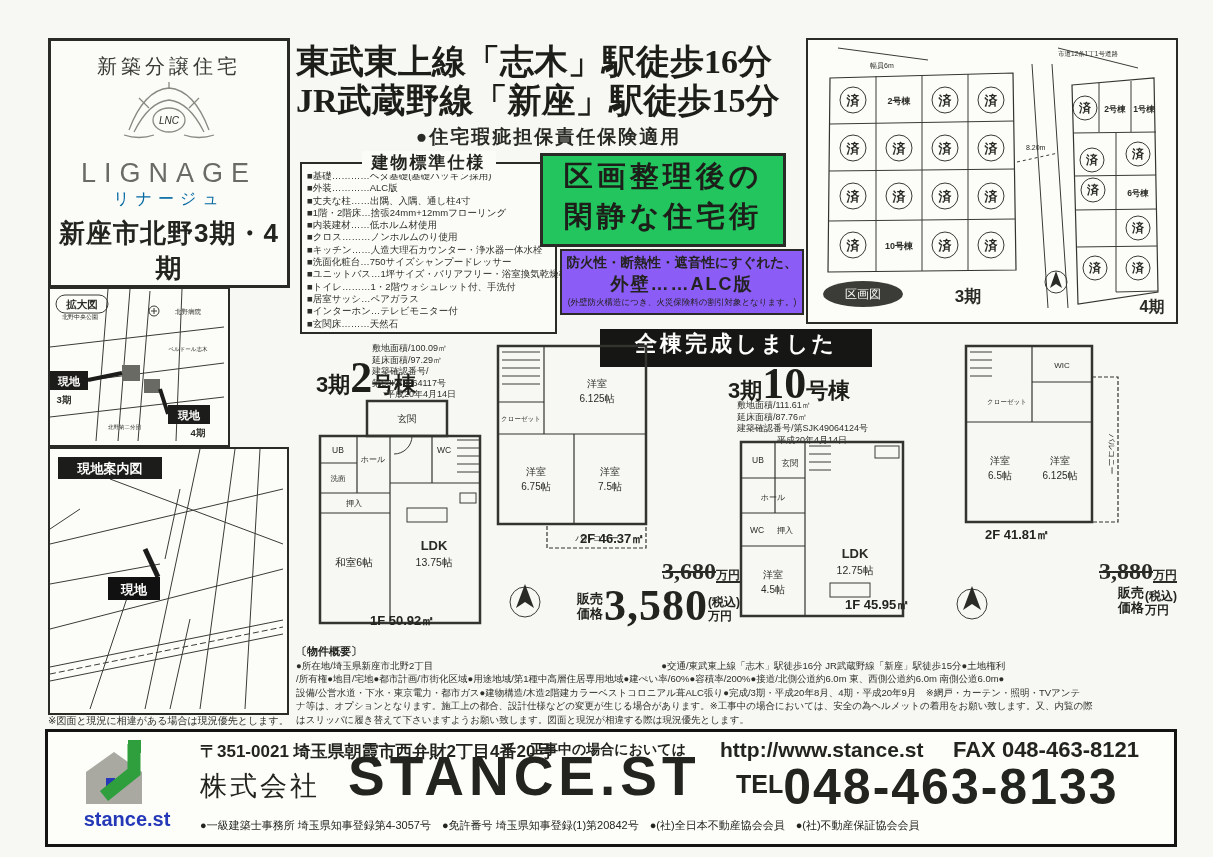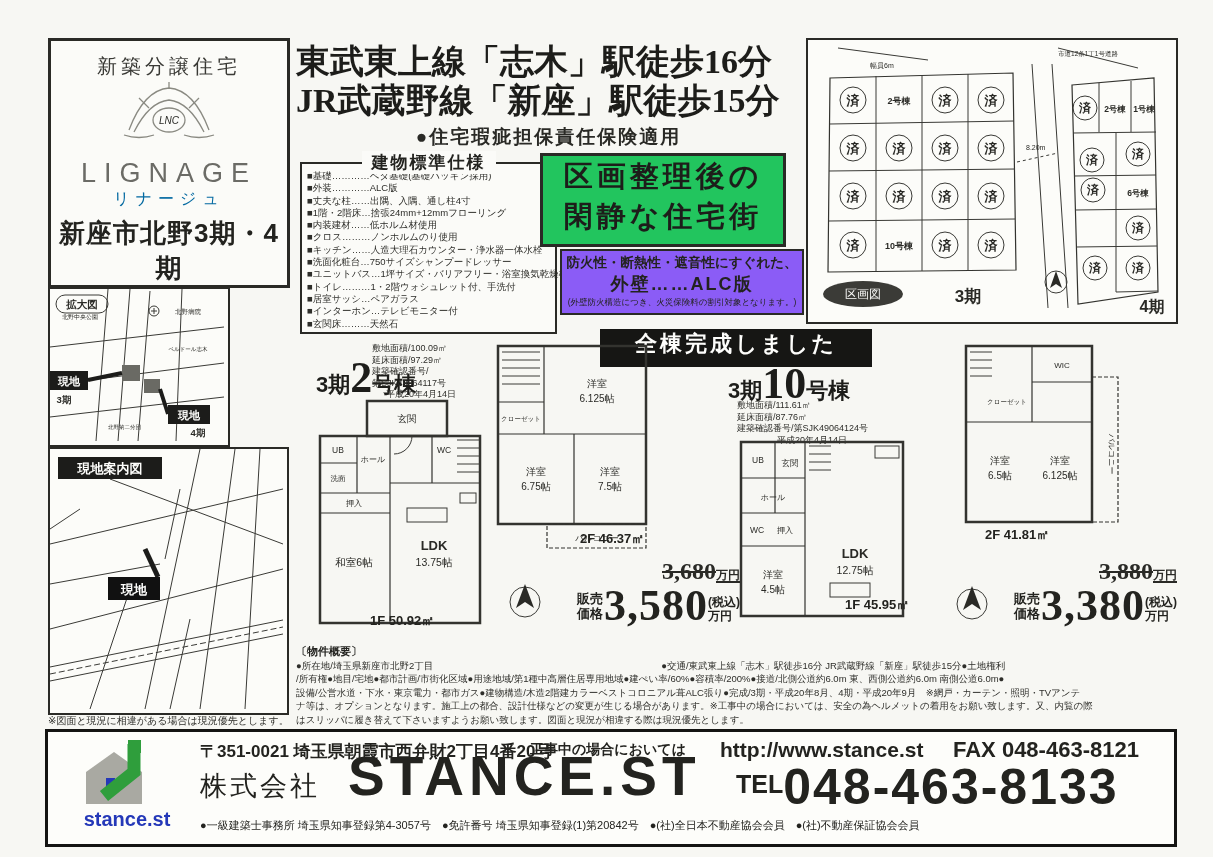--- a/index.html
+++ b/index.html
@@ -339,21 +339,20 @@
       <rect x="95" y="145" width="40" height="14" class="thin"></rect>
       <rect x="140" y="8" width="24" height="12" class="thin"></rect>
     </svg>
   </div>
   <div class="abs plan-label" style="left:845px;top:596px;">1F 45.95㎡</div>
 
   <div class="abs price" style="left:1012px;top:558px;">
     <div class="old"><span>3,880</span><span class="ou">万円</span></div>
     <div class="newp">
       <div class="plabel"><span>販売</span><br><span>価格</span></div>
-      <div class="pnum">3,380</div>
       <div class="punit"><span>(税込)</span><br><span>万円</span></div>
     </div>
   </div>
   <div class="abs" style="left:952px;top:580px;">
     <svg width="40" height="44" viewBox="0 0 40 44">
       <circle cx="20" cy="24" r="15" class="thin"></circle>
       <polygon points="20,6 29,30 20,24 11,30" fill="#2a2a26"></polygon>
     </svg>
   </div>
 

